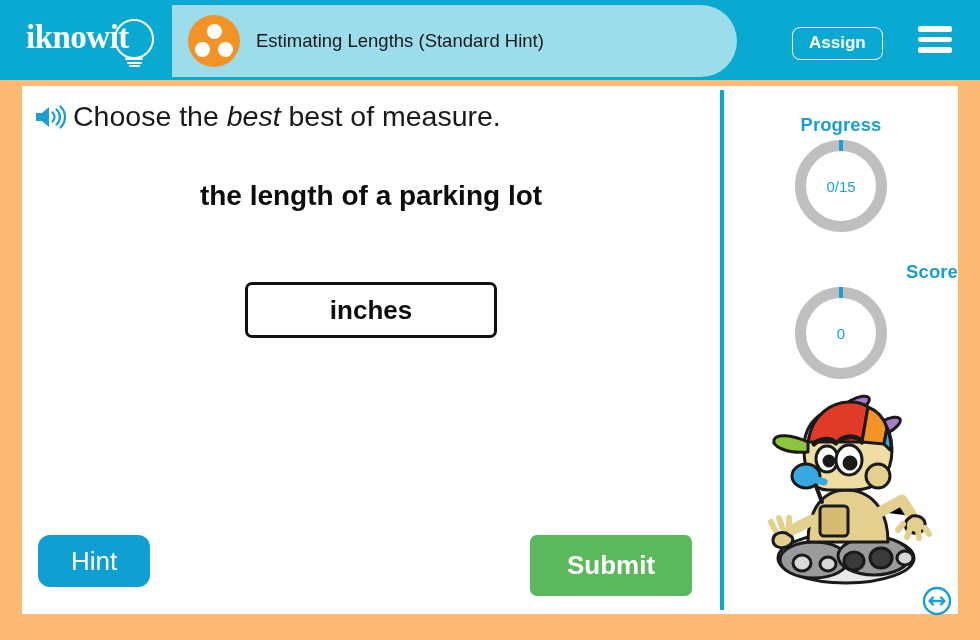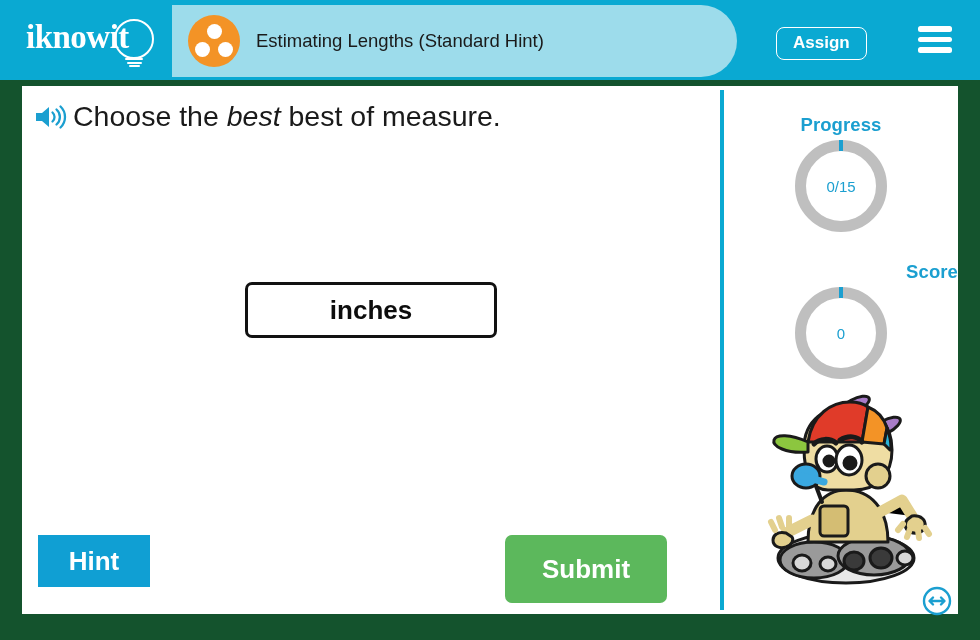--- a/index.html
+++ b/index.html
@@ -12,21 +12,21 @@
     height: 640px;
     font-family: "Liberation Sans", sans-serif;
     overflow: hidden;
   }
 
   
   .app {
     position: relative;
     width: 980px;
     height: 640px;
-    background: #14532d;
+    background: #fdba74;
     box-sizing: border-box;
     overflow: hidden;
   }
 
   
   .header {
     position: absolute;
     left: 0; top: 0;
     width: 980px;
     height: 80px;
@@ -102,21 +102,21 @@
     height: 72px;
     display: flex;
     align-items: center;
     font-size: 18.5px;
     color: #1a1a1a;
     white-space: nowrap;
   }
 
   .assign-btn {
     position: absolute;
-    left: 776px; top: 27px;
+    left: 792px; top: 27px;
     padding: 5px 16px 6px 16px;
     border: 1.6px solid #ffffff;
     border-radius: 8px;
     background: transparent;
     color: #ffffff;
     font-size: 17px;
     font-weight: bold;
     cursor: pointer;
     font-family: "Liberation Sans", sans-serif;
     line-height: 1.15;
@@ -203,31 +203,31 @@
     box-sizing: border-box;
     font-family: "Liberation Sans", sans-serif;
   }
 
   .hint-btn {
     position: absolute;
     left: 16px; top: 449px;
     width: 112px; height: 52px;
     background: #109fd3;
     border: none;
-    border-radius: 0;
+    border-radius: 12px;
     color: #ffffff;
     font-size: 26px;
-    font-weight: bold;
+    font-weight: normal;
     cursor: pointer;
     font-family: "Liberation Sans", sans-serif;
   }
   .submit-btn {
     position: absolute;
-    left: 483px; top: 449px;
-    width: 162px; height: 68px;
+    left: 508px; top: 449px;
+    width: 162px; height: 61px;
     background: #5cb85c;
     border: none;
     border-radius: 7px;
     color: #ffffff;
     font-size: 26px;
     font-weight: bold;
     cursor: pointer;
     font-family: "Liberation Sans", sans-serif;
   }
 
@@ -324,20 +324,21 @@
     <div class="prompt-row">
       <svg class="speaker" viewBox="0 0 34 28">
         <path d="M2 10 H8 L15 4 V24 L8 18 H2 Z" fill="#1b9fd0"></path>
         <path d="M18.5 9.5 a6 6 0 0 1 0 9" stroke="#1b9fd0" stroke-width="2.3" fill="none" stroke-linecap="round"></path>
         <path d="M22.5 6.5 a10 10 0 0 1 0 15" stroke="#1b9fd0" stroke-width="2.3" fill="none" stroke-linecap="round"></path>
         <path d="M26.5 3.5 a14.5 14.5 0 0 1 0 21" stroke="#1b9fd0" stroke-width="2.3" fill="none" stroke-linecap="round"></path>
       </svg>
       <div class="prompt-text"><span>Choose the </span><em>best</em><span> best of measure.</span></div>
     </div>
 
+    <div class="stem">the length of a parking lot</div>
 
     <div class="choices">
       <button class="choice">inches</button>
     </div>
 
     <button class="hint-btn">Hint</button>
     <button class="submit-btn">Submit</button>
 
     <div class="side">
 

